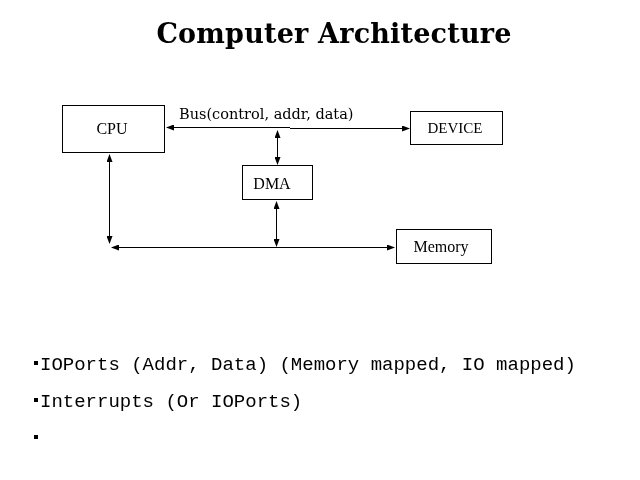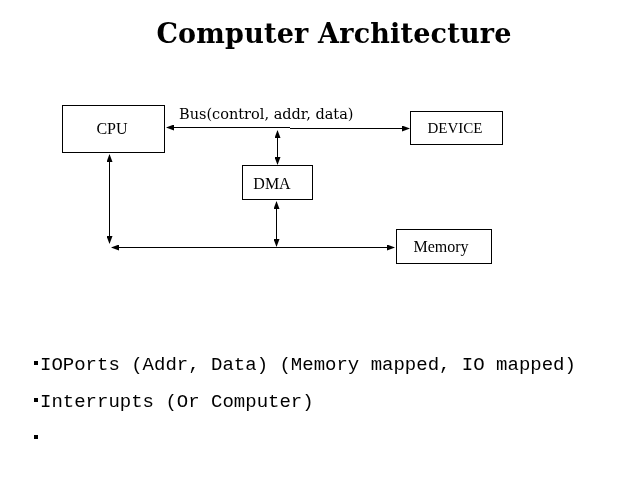--- a/index.html
+++ b/index.html
@@ -71,15 +71,15 @@
   </g>
 
   <g>
     <line x1="250" y1="247.5" x2="112" y2="247.5" stroke="#000" stroke-width="1" marker-end="url(#ah)"></line>
     <line x1="250" y1="247.5" x2="394" y2="247.5" stroke="#000" stroke-width="1" marker-end="url(#ah)"></line>
   </g>
 </svg>
 
 <ul class="bullets">
   <li><span class="bullet-mark"></span><span>IOPorts (Addr, Data) (Memory mapped, IO mapped)</span></li>
-  <li><span class="bullet-mark"></span><span>Interrupts (Or Computer)</span></li>
+  <li><span class="bullet-mark"></span><span>Interrupts (Or IOPorts)</span></li>
   <li><span class="bullet-mark"></span></li>
 </ul>
 
 </body></html>

